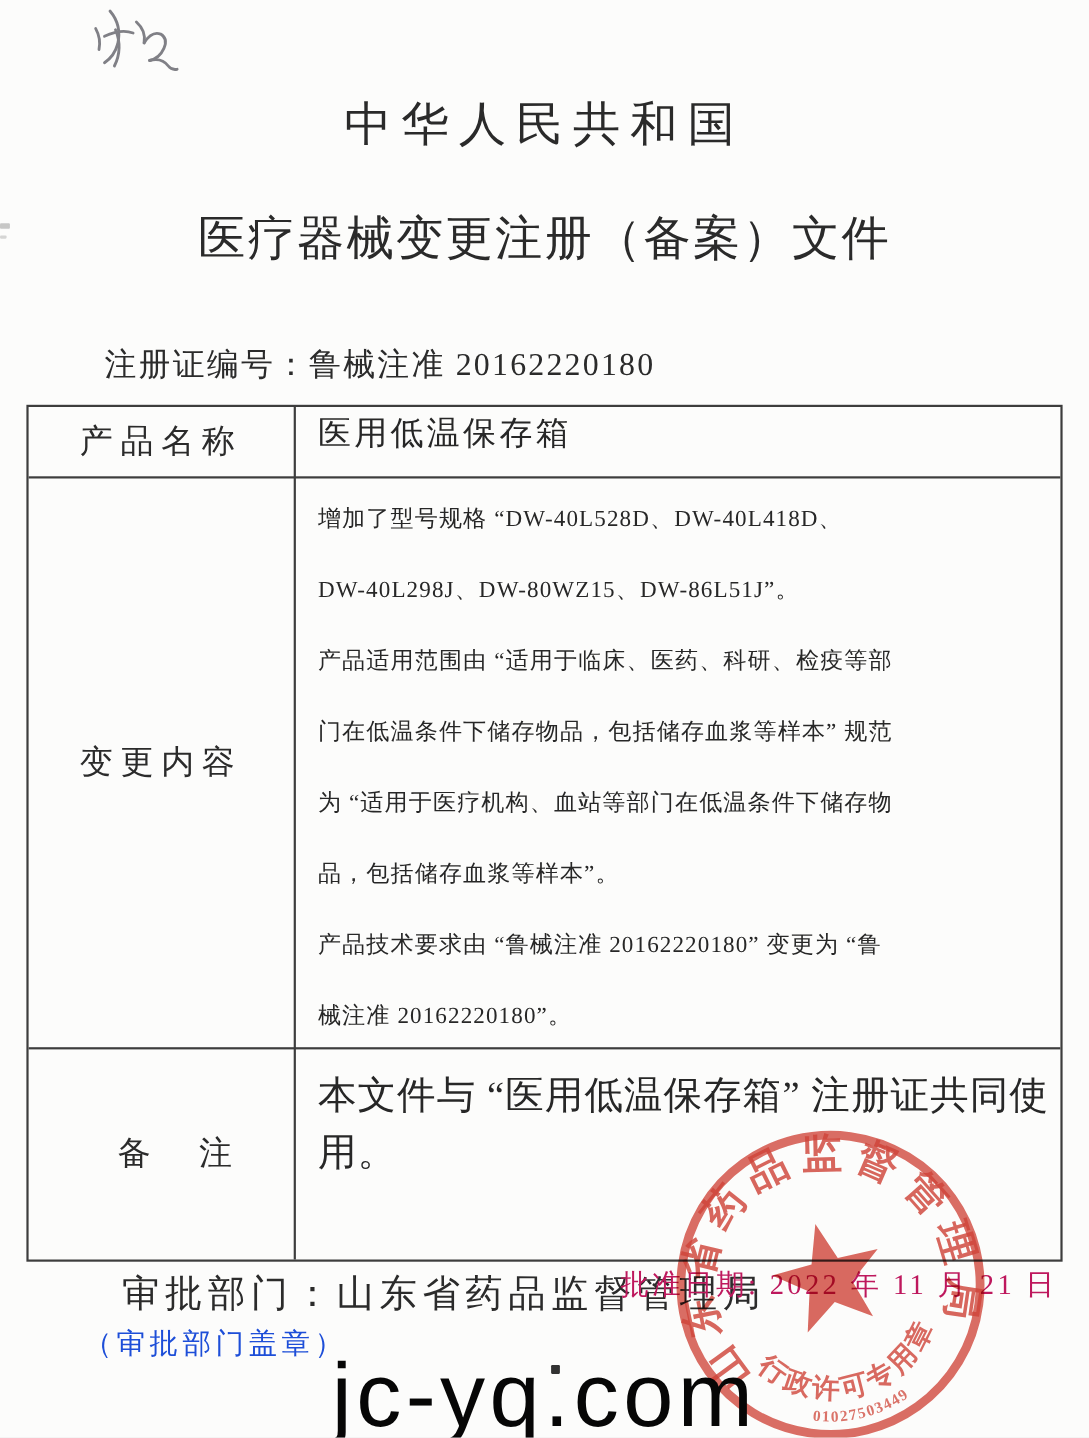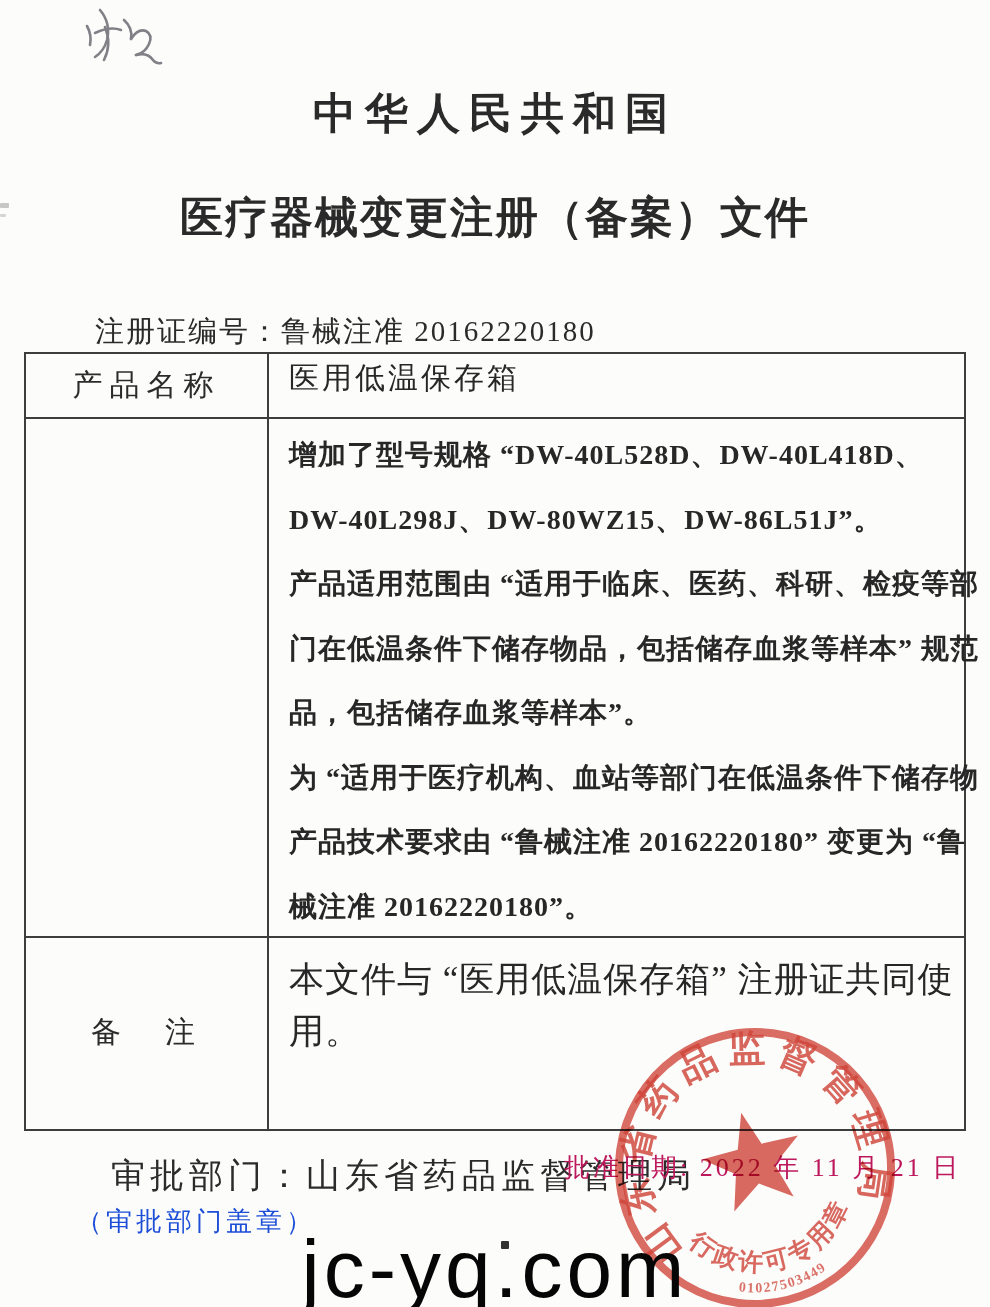--- a/index.html
+++ b/index.html
@@ -4,38 +4,38 @@
 <style>
   html,body{margin:0;padding:0;background:#e8e8e8;}
   .page{
     position:relative;width:990px;height:1307px;margin:0 auto;
     background:#fcfcfb;overflow:hidden;
     font-family:"Liberation Serif","DejaVu Serif",serif;
     color:#262626;
   }
   
   .title{position:absolute;left:0;top:84px;width:100%;text-align:center;
-    font-weight:700;color:#2a2a2a;line-height:60px;}
+    font-weight:400;color:#2a2a2a;line-height:60px;}
   .title .t1{font-size:43px;letter-spacing:9px;}
   .title .t2{font-size:43px;letter-spacing:2px;margin-top:44px;}
   
   .regline{position:absolute;left:95px;top:312px;font-size:29px;letter-spacing:2px;color:#2b2b2b;}
   
-  .tbl{position:absolute;left:24px;top:352px;width:938px;height:775px;border:2px solid #3d3d3d;}
+  .tbl{position:absolute;left:24px;top:368px;width:938px;height:775px;border:2px solid #3d3d3d;}
   .tbl .vline{position:absolute;left:241px;top:0;width:2px;height:100%;background:#3d3d3d;}
   .tbl .hline{position:absolute;left:0;width:100%;height:2px;background:#3d3d3d;}
   .tbl .h1{top:63px;} .tbl .h2{top:582px;}
   .lblcell{position:absolute;left:0;width:241px;display:flex;align-items:center;justify-content:center;
     font-size:30px;letter-spacing:7px;color:#2b2b2b;}
   .lbl-r1{top:0;height:63px;}
   .lbl-r2{top:65px;height:517px;}
-  .lbl-r3{top:584px;height:189px;}
+  .lbl-r3{top:584px;height:189px;margin-left:16px;}
   .valcell{position:absolute;left:243px;right:0;color:#272727;}
   .val-r1{top:0;height:48px;display:flex;align-items:center;padding-left:20px;font-size:30px;letter-spacing:3px;}
-  .val-r2{top:65px;height:517px;padding:4px 10px 0 20px;font-size:28px;letter-spacing:1px;font-weight:bold;}
+  .val-r2{top:65px;height:517px;padding:4px 10px 0 20px;font-size:21px;letter-spacing:1px;}
   .val-r2 .ln{height:64.5px;line-height:64.5px;white-space:nowrap;}
   .val-r3{top:584px;height:189px;padding:16px 10px 0 20px;font-size:35px;letter-spacing:1px;line-height:52px;}
   
   .dept{position:absolute;left:95px;top:1153px;font-size:34px;letter-spacing:5px;color:#2b2b2b;margin-left:16px;}
   .sealnote{position:absolute;left:76px;top:1204px;font-size:26px;letter-spacing:4px;color:#1d4ed8;}
   .appdate{position:absolute;left:548px;top:1150px;font-size:26px;letter-spacing:3px;color:#be185d;z-index:3;margin-left:16px;}
   
   .watermark{position:absolute;left:50%;top:1222px;transform:translateX(-50%);
     font-family:"Liberation Sans","DejaVu Sans",sans-serif;font-size:82px;font-weight:400;
     letter-spacing:4px;color:#060606;z-index:6;white-space:nowrap;}
@@ -78,27 +78,28 @@
   </div>
 
   <div class="tbl">
     <div class="vline"></div>
     <div class="hline h1"></div>
     <div class="hline h2"></div>
 
     <div class="lblcell lbl-r1">产品名称</div>
     <div class="valcell val-r1">医用低温保存箱</div>
 
+    <div class="lblcell lbl-r2">变更内容</div>
     <div class="valcell val-r2">
       <div class="ln">增加了型号规格 “DW-40L528D、DW-40L418D、</div>
       <div class="ln">DW-40L298J、DW-80WZ15、DW-86L51J”。</div>
       <div class="ln">产品适用范围由 “适用于临床、医药、科研、检疫等部</div>
       <div class="ln">门在低温条件下储存物品，包括储存血浆等样本” 规范</div>
+      <div class="ln">为 “适用于医疗机构、血站等部门在低温条件下储存物</div>
       <div class="ln">品，包括储存血浆等样本”。</div>
-      <div class="ln">为 “适用于医疗机构、血站等部门在低温条件下储存物</div>
       <div class="ln">产品技术要求由 “鲁械注准 20162220180” 变更为 “鲁</div>
       <div class="ln">械注准 20162220180”。</div>
     </div>
 
     <div class="lblcell lbl-r3">备　注</div>
     <div class="valcell val-r3">本文件与 “医用低温保存箱” 注册证共同使用。</div>
   </div>
 
   <div class="dept">
     <span>审批部门：</span><span>山东省药品监督管理局</span>

